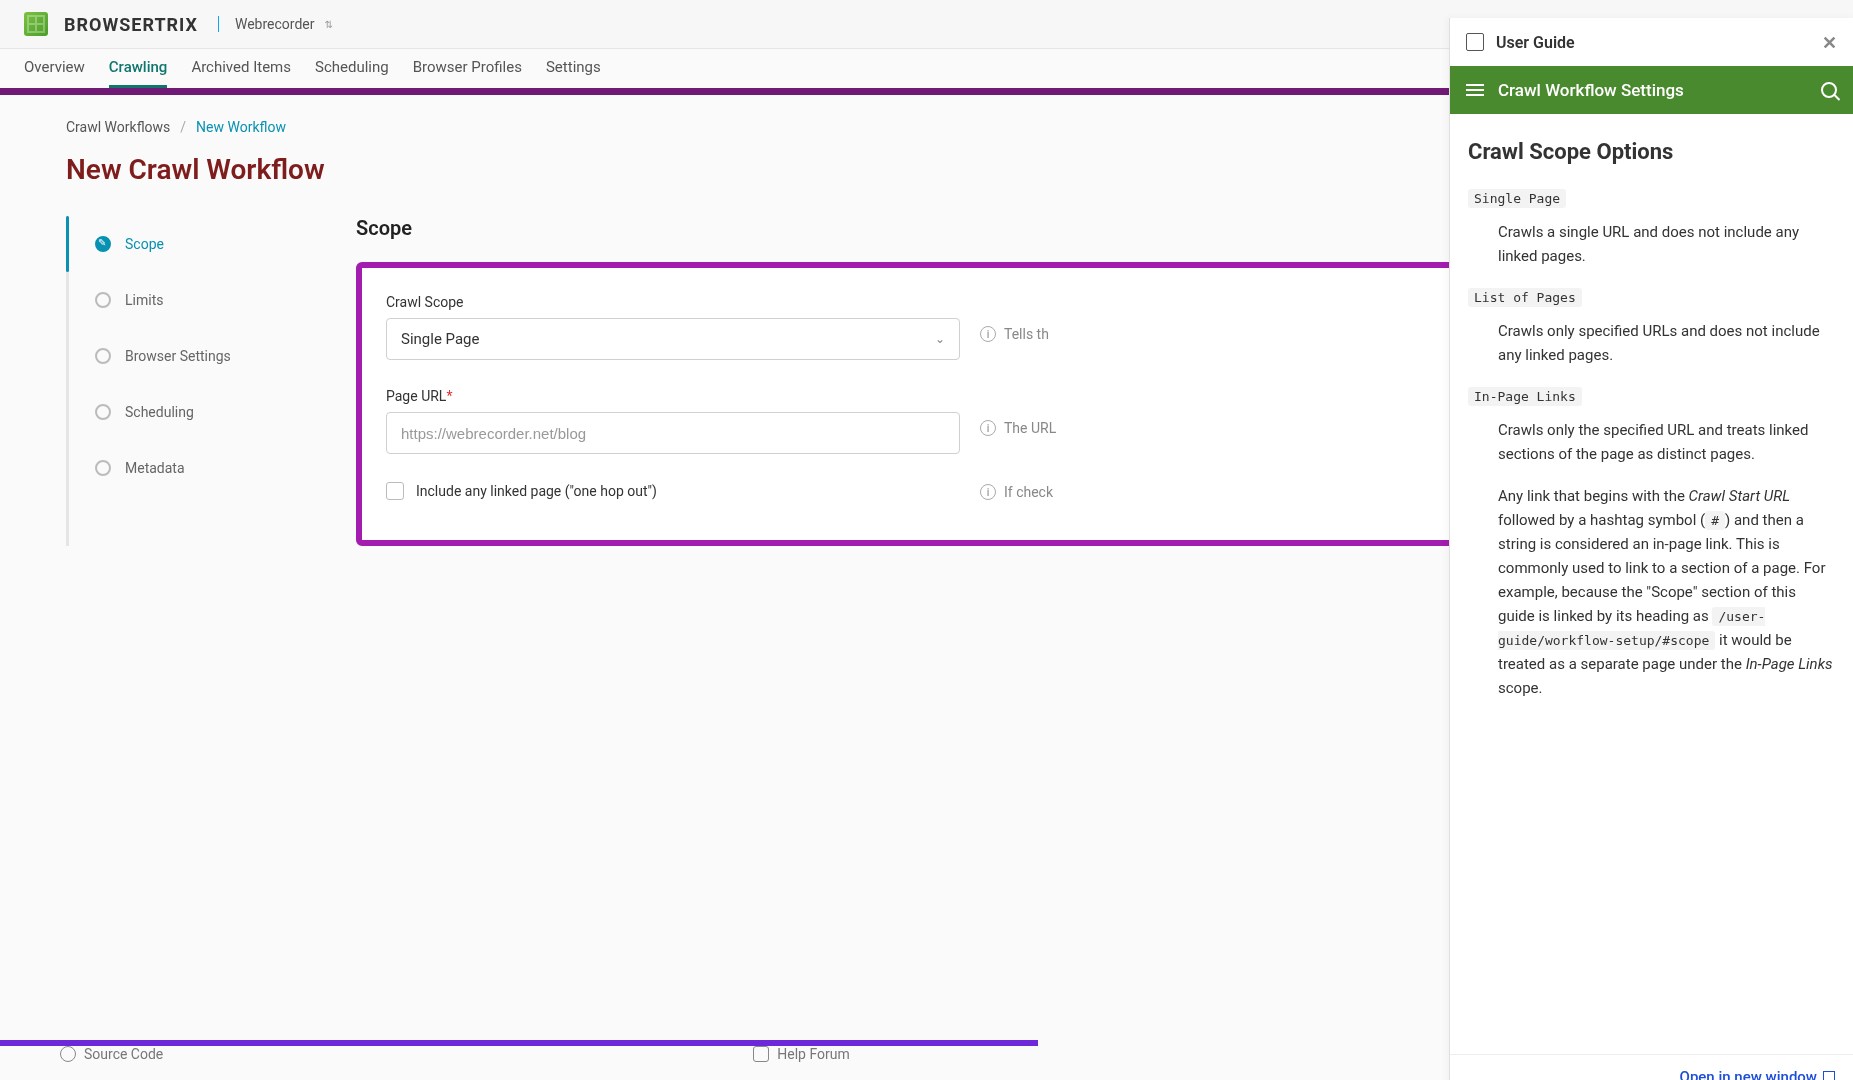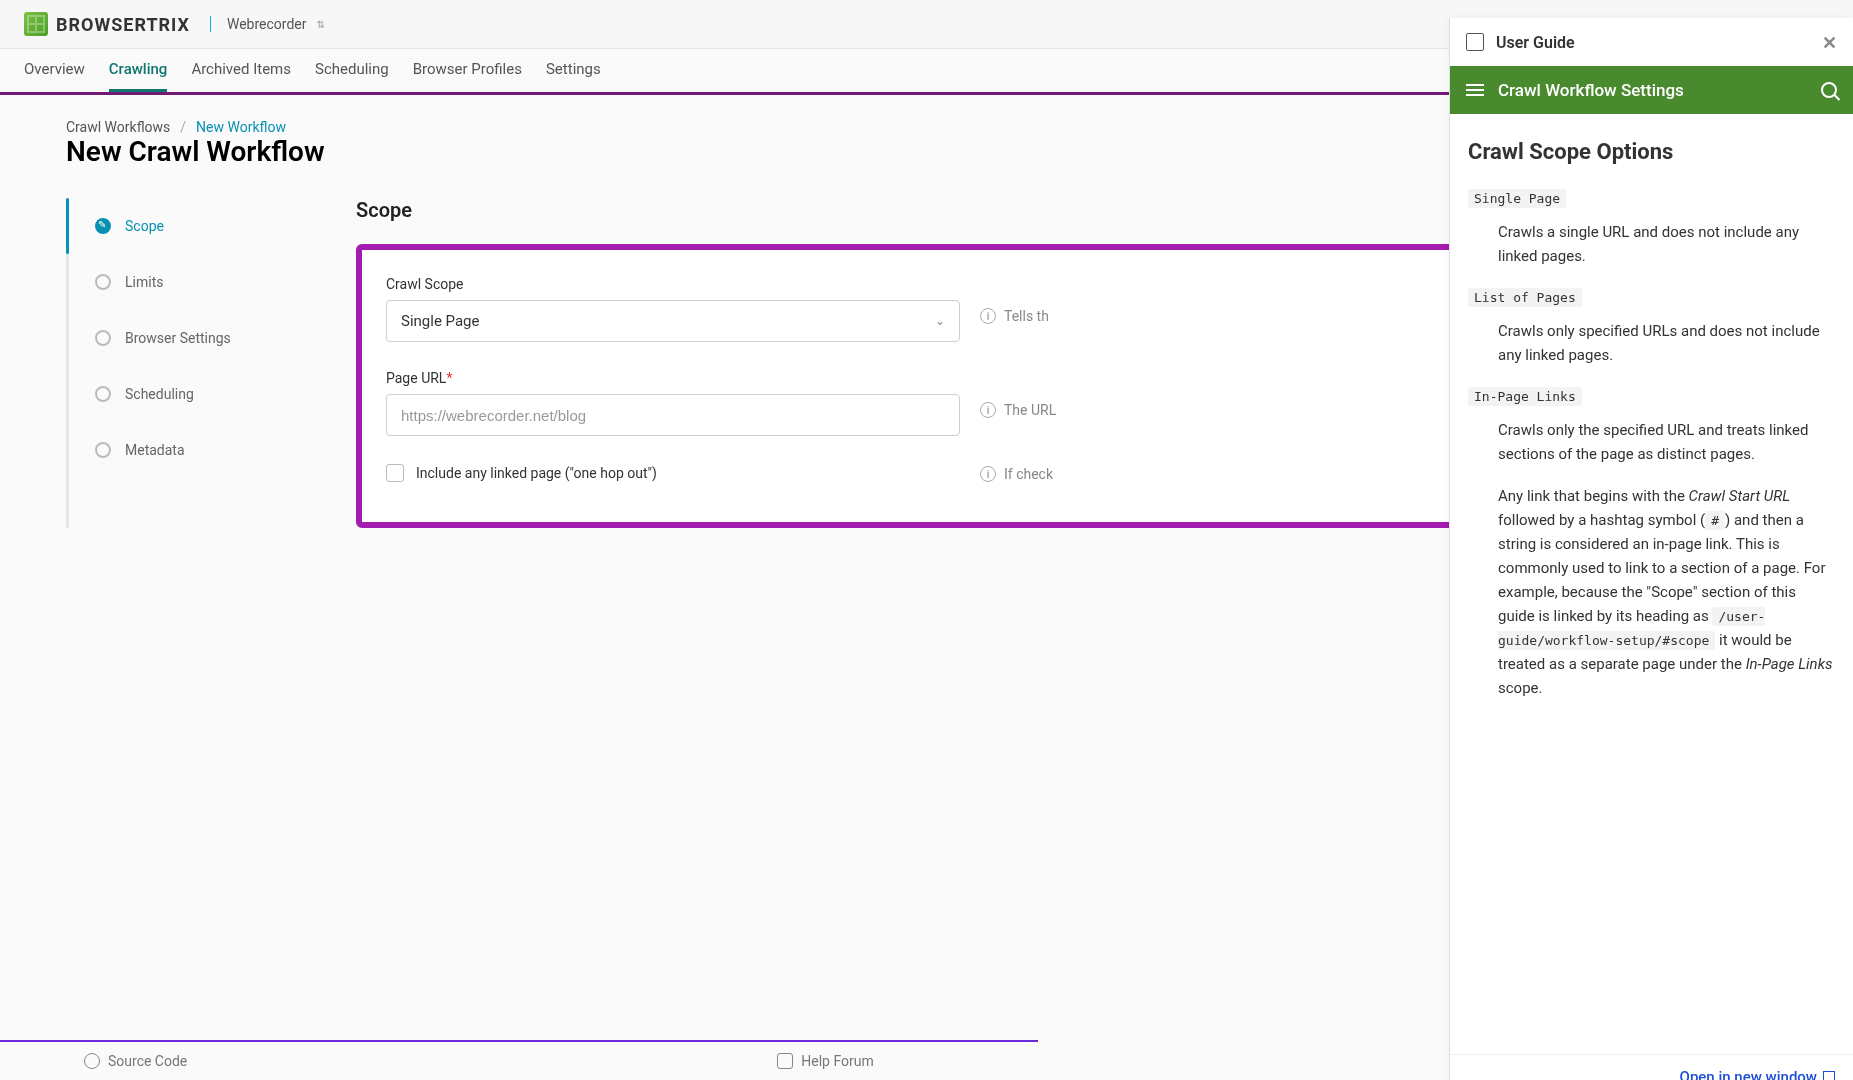--- a/index.html
+++ b/index.html
@@ -19,21 +19,21 @@
     height: 49px;
     background: #f7f7f7;
     border-bottom: 1px solid #e5e5e5;
     display: flex;
     align-items: center;
     padding: 0 24px;
   }
   .logo {
     display: flex;
     align-items: center;
-    gap: 8px;
+    gap: 16px;
     font-weight: 700;
     font-size: 18px;
     letter-spacing: 1px;
     color: #333;
   }
   .logo-mark {
     width: 24px; height: 24px;
     background: linear-gradient(135deg, #7cc142 0%, #4a9e2a 100%);
     border-radius: 3px;
     position: relative;
@@ -59,21 +59,21 @@
     align-items: center;
     gap: 10px;
     color: #555;
   }
   .switcher-caret { font-size: 10px; color: #999; }
 
   
   .navtabs {
     height: 46px;
     background: #fafafa;
-    border-bottom: 3px solid #701a75;
+    border-bottom: 7px solid #701a75;
     display: flex;
     align-items: stretch;
     padding: 0 24px;
     gap: 24px;
   }
   .navtab {
     display: flex;
     align-items: center;
     color: #555;
     font-size: 15px;
@@ -97,21 +97,22 @@
     font-size: 14px;
     color: #555;
   }
   .breadcrumb a { color: #555; text-decoration: none; }
   .breadcrumb .sep { color: #aaa; }
   .breadcrumb .current { color: #0891b2; }
 
   .page-title {
     font-size: 28px;
     font-weight: 600;
-    color: #000000;
+    margin-top: 18px;
+    color: #7f1d1d;
   }
 
   
   .editor {
     display: flex;
     margin-top: 30px;
     gap: 0;
   }
   .side-steps {
     width: 290px;
@@ -241,25 +242,25 @@
     border: 1.5px solid #bbb;
     border-radius: 3px;
   }
 
   
   .footer {
     position: absolute;
     bottom: 0; left: 0;
     width: 1038px;
     height: 40px;
-    border-top: 2px solid #6d28d9;
+    border-top: 6px solid #6d28d9;
     background: #fafafa;
     display: flex;
-    align-items: center;
-    padding: 0 84px;
+    align-items: flex-start;
+    padding: 0 60px;
     gap: 590px;
     color: #777;
     font-size: 14px;
   }
   .footer-item { display: flex; align-items: center; gap: 8px; }
   .gh-icon {
     width: 16px; height: 16px;
     border-radius: 50%;
     border: 1.5px solid #888;
   }

